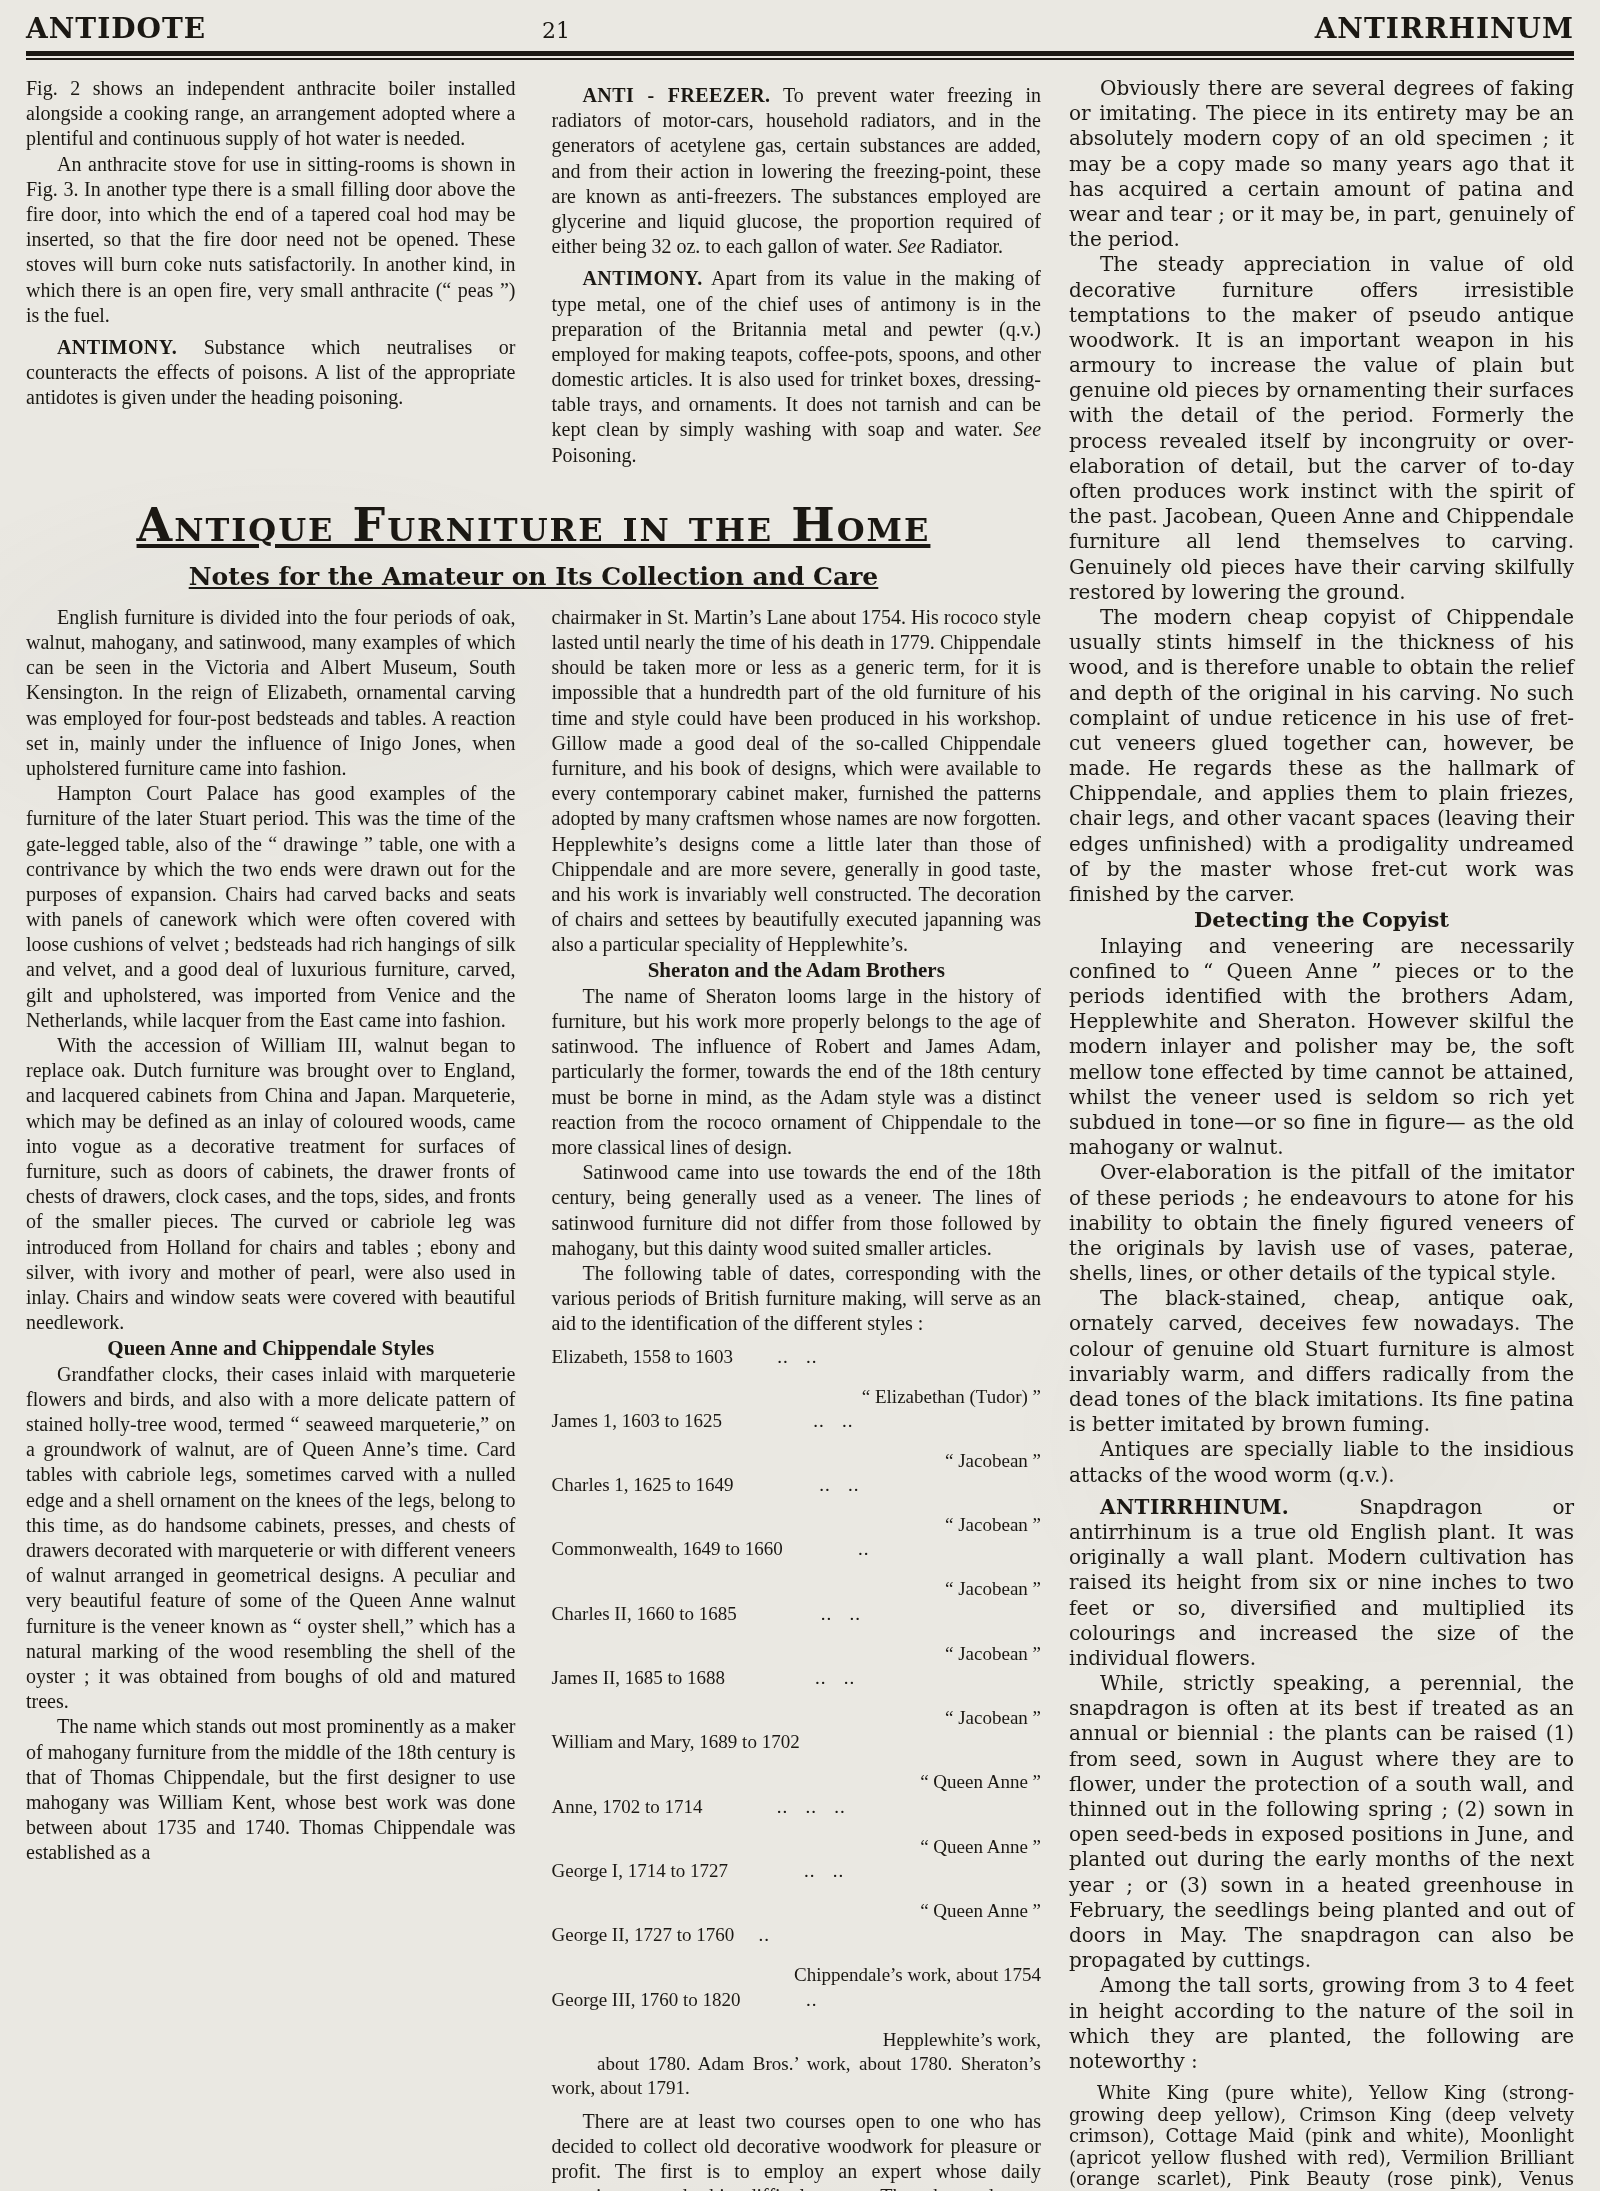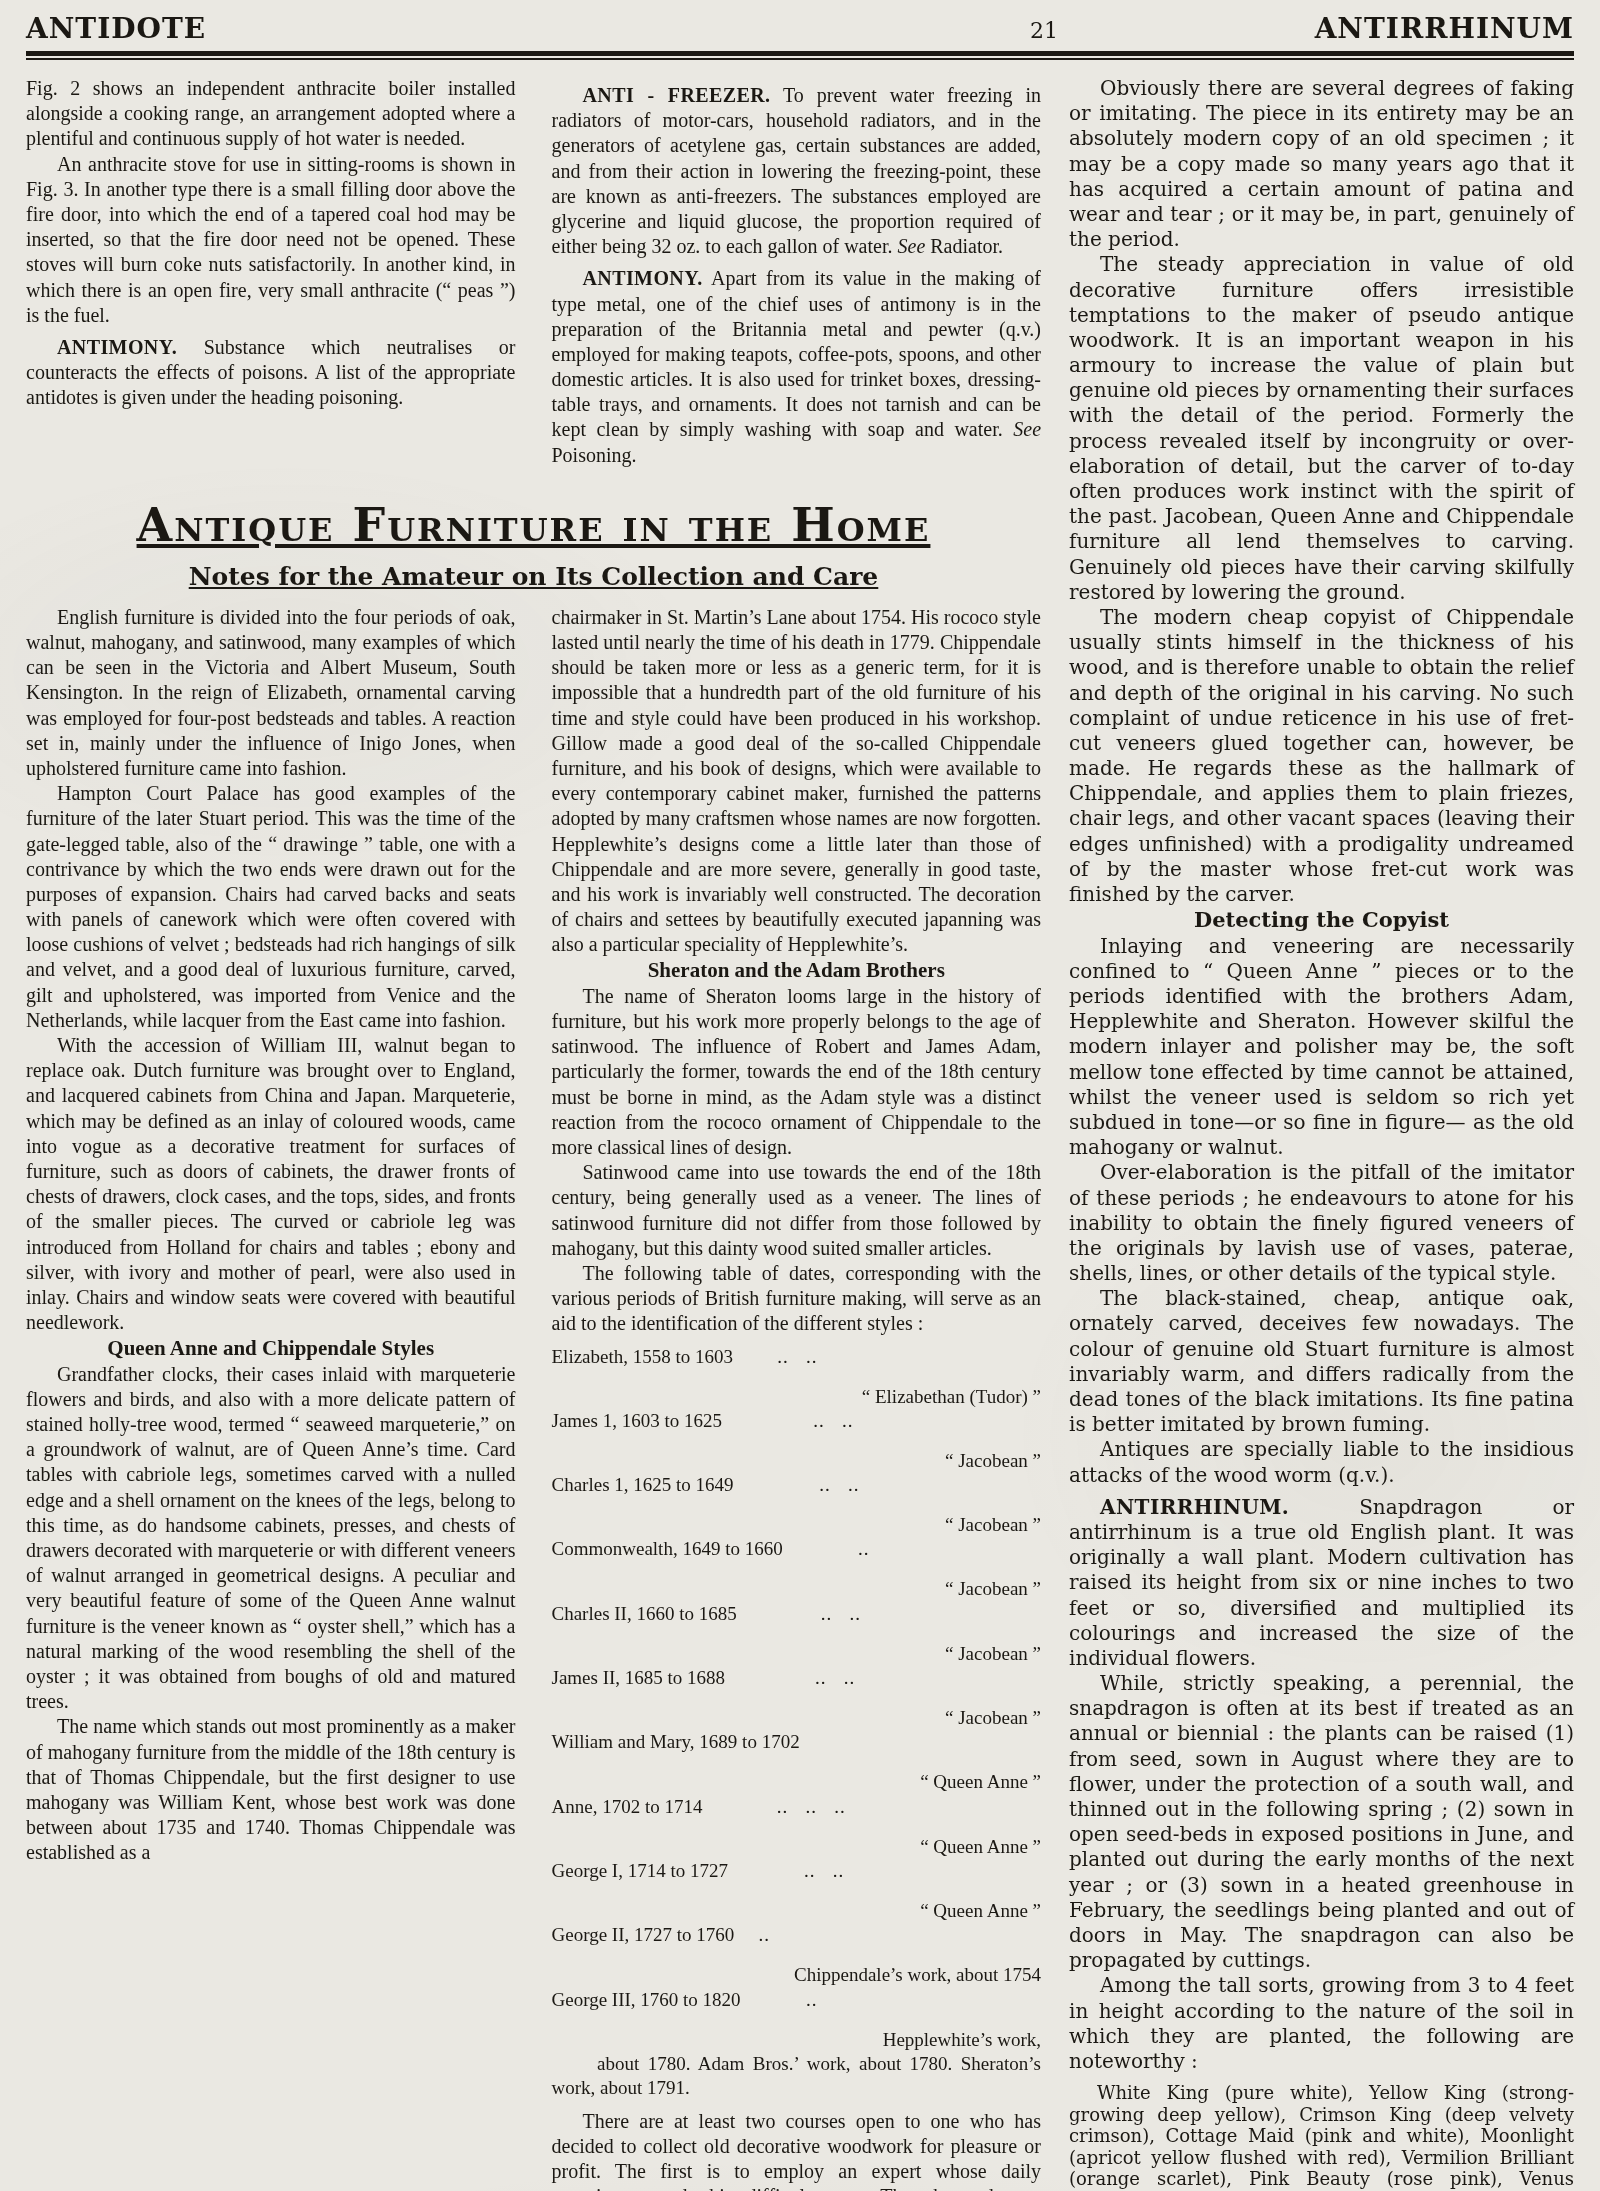--- a/index.html
+++ b/index.html
@@ -10,21 +10,21 @@
       radial-gradient(ellipse 600px 300px at 18% 28%, rgba(120,115,105,0.05), transparent 70%),
       radial-gradient(ellipse 500px 400px at 85% 60%, rgba(120,115,105,0.05), transparent 70%),
       radial-gradient(ellipse 800px 200px at 50% 96%, rgba(120,115,105,0.06), transparent 70%);
     color:#1b1813;
     font-family:"DejaVu Serif", serif;
     padding:12px 26px 34px 26px;
   }
   .page-header { display:flex; align-items:baseline; }
   .ph-left, .ph-right { flex:1; font-weight:bold; font-size:28px; letter-spacing:1px; }
   .ph-right { text-align:right; }
-  .ph-center { flex:1; text-align:right; font-size:22px; }
+  .ph-center { flex:1; text-align:left; font-size:22px; }
   .header-rule { height:2px; border-top:5px solid #1b1813; border-bottom:2px solid #1b1813; margin:6px 0 16px 0; }
 
   .content { display:grid; grid-template-columns:1015px 505px; column-gap:28px; }
   .two-col { display:grid; grid-template-columns:1fr 1fr; column-gap:36px;font-family:Liberation Serif, serif; }
 
   .col { font-size:20px; line-height:1.26; text-align:justify; }
   .col p { margin:0; text-indent:1.55em; }
   .col p.noindent { text-indent:0; }
   .col p.entry { margin-top:7px; }
   .term { font-weight:bold; letter-spacing:0.4px; }

